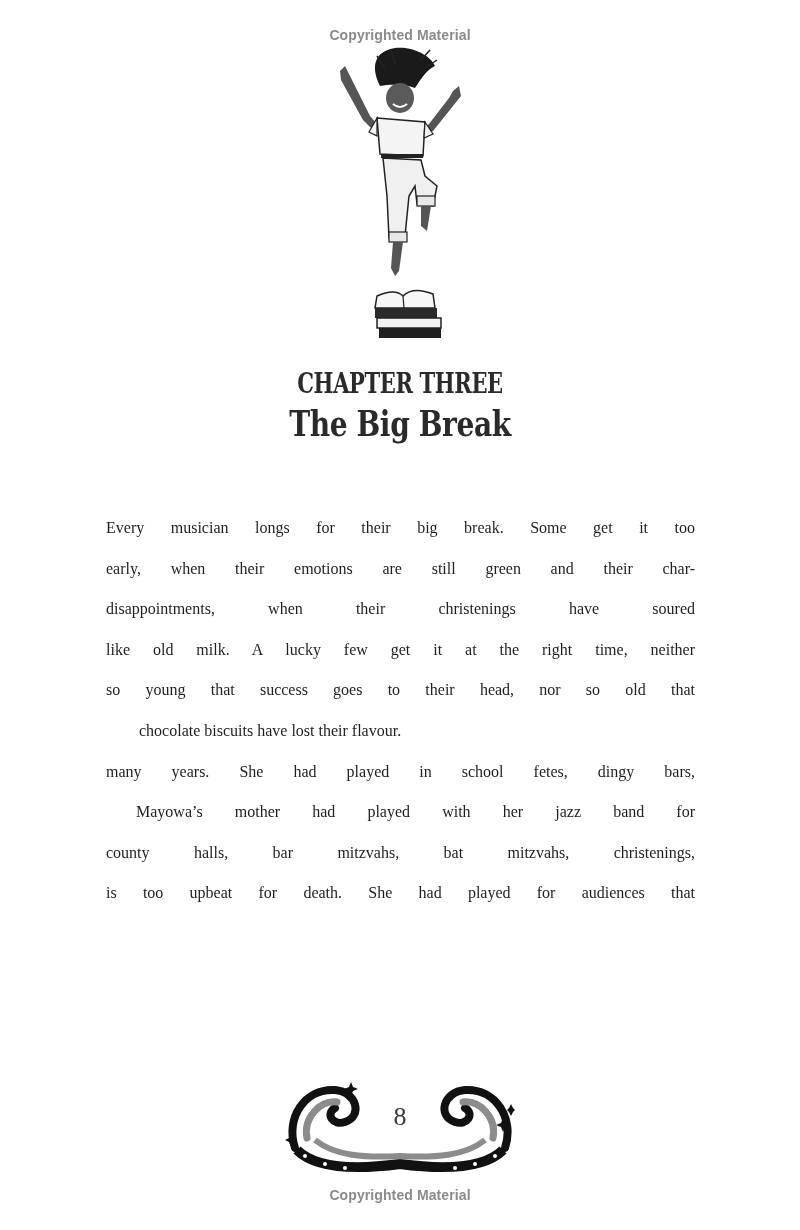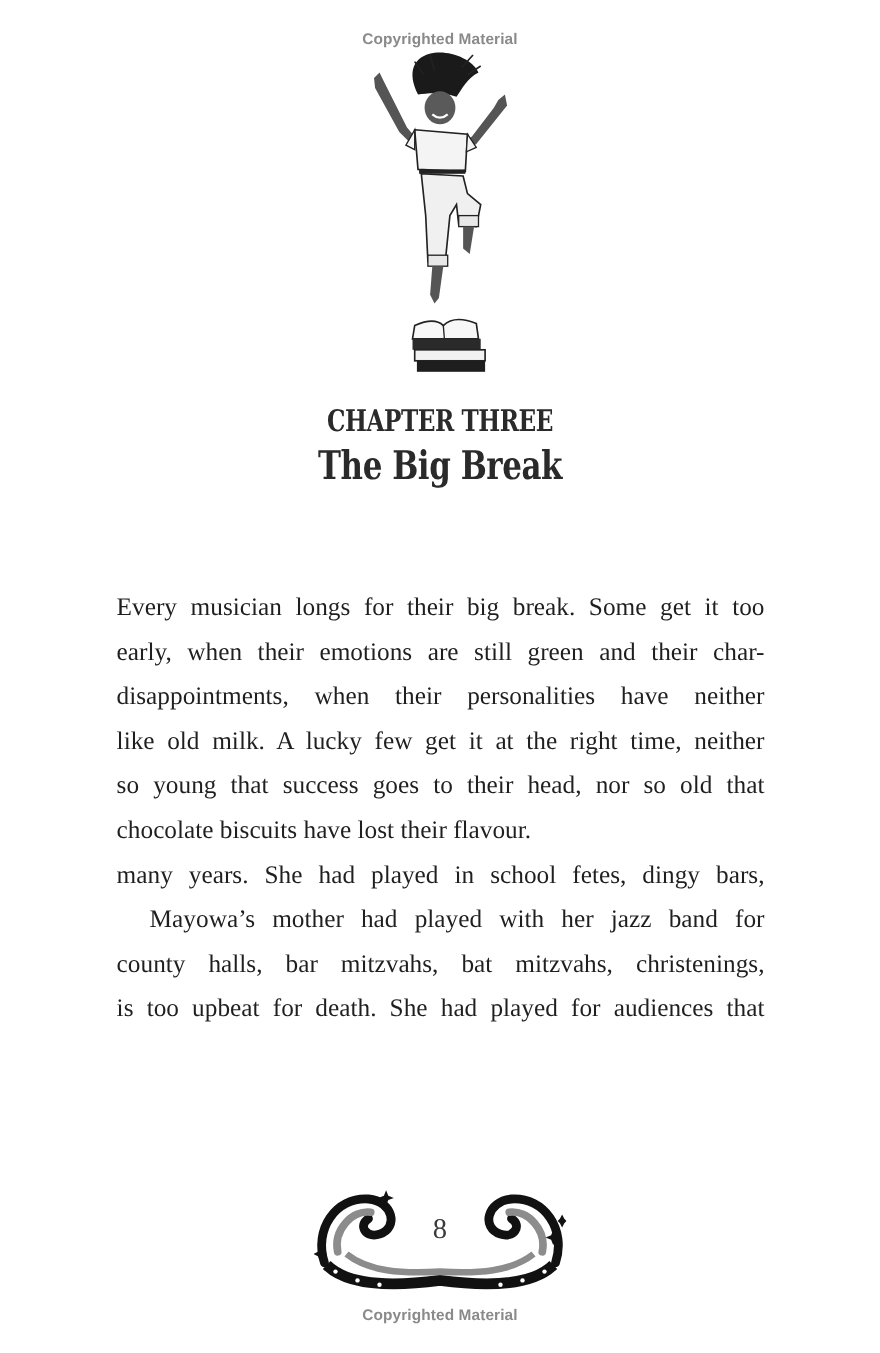--- a/index.html
+++ b/index.html
@@ -16,26 +16,26 @@
     position: absolute; left: 0; width: 800px; top: 368px; text-align: center;
     font-family: "DejaVu Serif", serif; font-weight: bold; font-size: 27px;
     color: #2a2a2a; transform: scaleX(0.78); letter-spacing: -0.5px;
   }
   .chapter-title {
     position: absolute; left: 0; width: 800px; top: 402px; text-align: center;
     font-family: "DejaVu Serif", serif; font-weight: bold; font-size: 36px;
     color: #2a2a2a; transform: scaleX(0.78); letter-spacing: -0.5px;
   }
   .body-text {
-    position: absolute; left: 106px; top: 532px; width: 589px;
-    font-family: "Liberation Serif", serif; font-size: 23px; line-height: 40.6px;
+    position: absolute; left: 106px; top: 508px; width: 589px;
+    font-family: "Liberation Serif", serif; font-size: 16px; line-height: 40.6px;
     color: #1f1f1f; text-align: justify; hyphens: manual;
   }
   .line { display: block; text-align: justify; text-align-last: justify; white-space: nowrap; height: 40.6px; }
-  .line.last { text-align-last: left; }
+  .line.last { text-align-last: left; margin-left: 33px; }
   .line.indent { padding-left: 30px; }
   .footer-ornament { position: absolute; left: 285px; top: 1078px; width: 230px; height: 98px; }
   .page-number {
     position: absolute; left: 0; width: 800px; top: 1102px; text-align: center;
     font-family: "Liberation Serif", serif; font-size: 26px; color: #3a3a3a;
   }
 </style>
 </head>
 <body>
 
@@ -70,21 +70,21 @@
   <rect x="52" y="272" width="64" height="10" fill="#f2f2f2" stroke="#222" stroke-width="1.5"></rect>
   <rect x="54" y="282" width="62" height="10" fill="#1e1e1e"></rect>
 </svg>
 
 <div class="chapter-label">CHAPTER THREE</div>
 <div class="chapter-title">The Big Break</div>
 
 <div class="body-text">
   <span class="line">Every musician longs for their big break. Some get it too</span>
   <span class="line">early, when their emotions are still green and their char-</span>
-  <span class="line">disappointments, when their personalities have neither</span>
+  <span class="line">disappointments, when their christenings have soured</span>
   <span class="line">like old milk. A lucky few get it at the right time, neither</span>
   <span class="line">so young that success goes to their head, nor so old that</span>
   <span class="line last">chocolate biscuits have lost their flavour.</span>
   <span class="line">many years. She had played in school fetes, dingy bars,</span>
   <span class="line indent">Mayowa’s mother had played with her jazz band for</span>
   <span class="line">county halls, bar mitzvahs, bat mitzvahs, christenings,</span>
   <span class="line">is too upbeat for death. She had played for audiences that</span>
 </div>
 
 <svg class="footer-ornament" viewBox="0 0 230 98" xmlns="http://www.w3.org/2000/svg">

